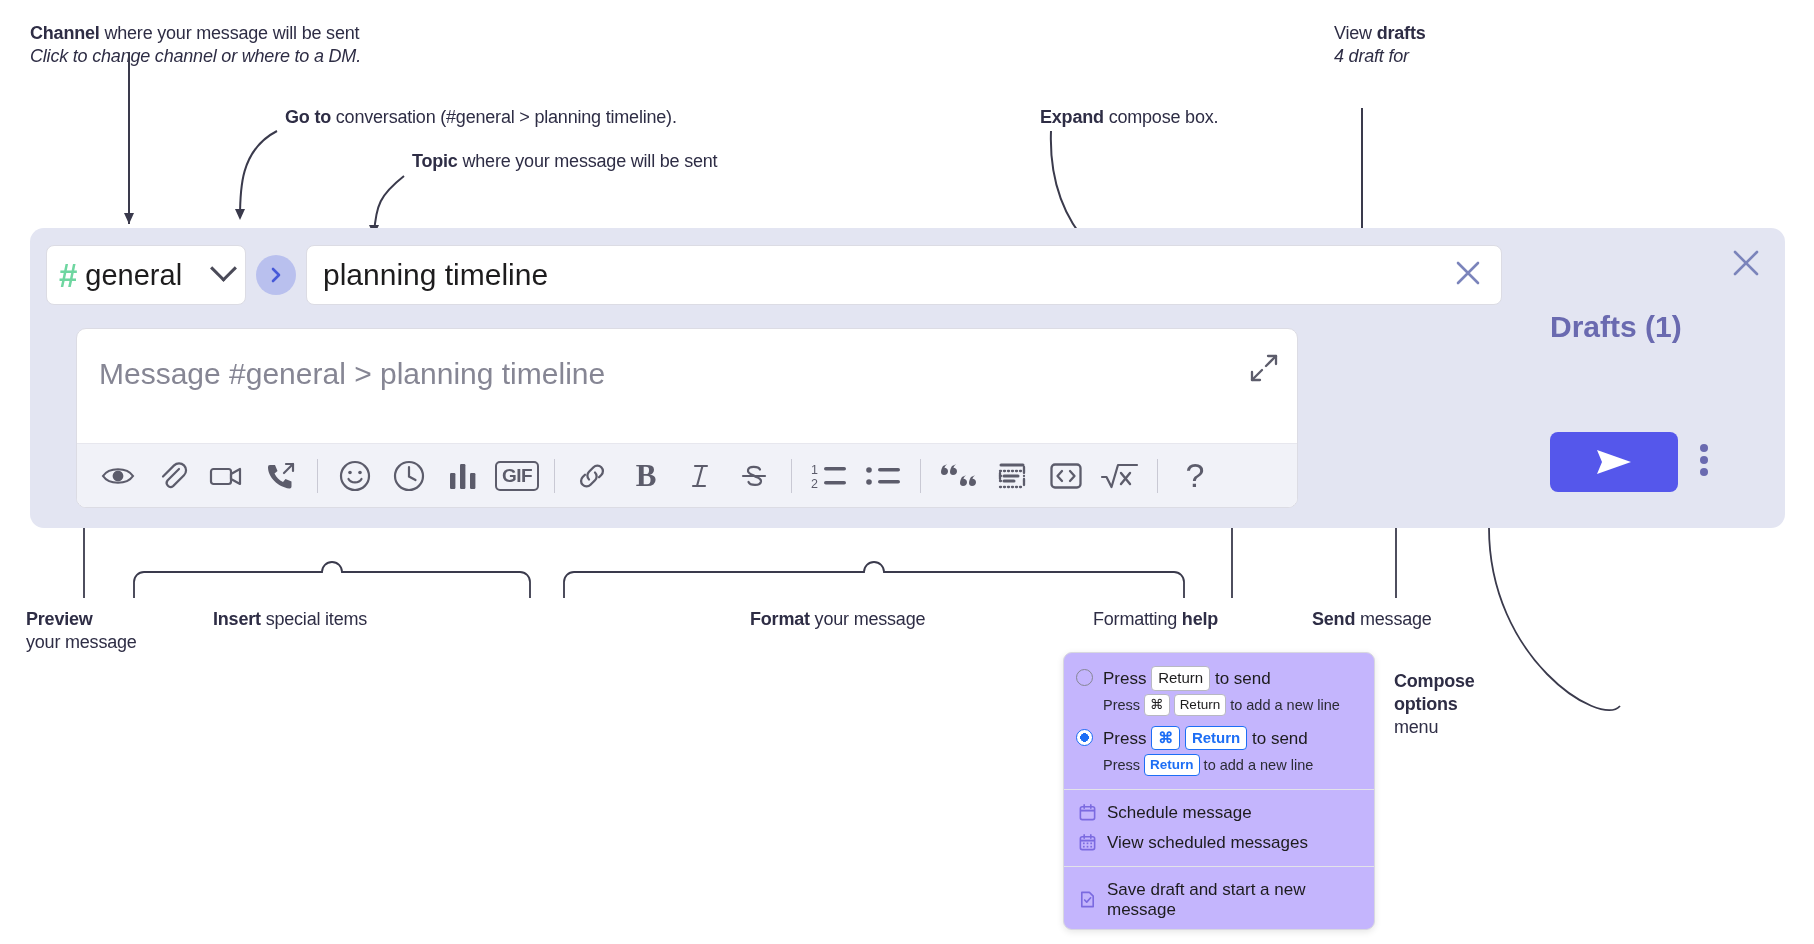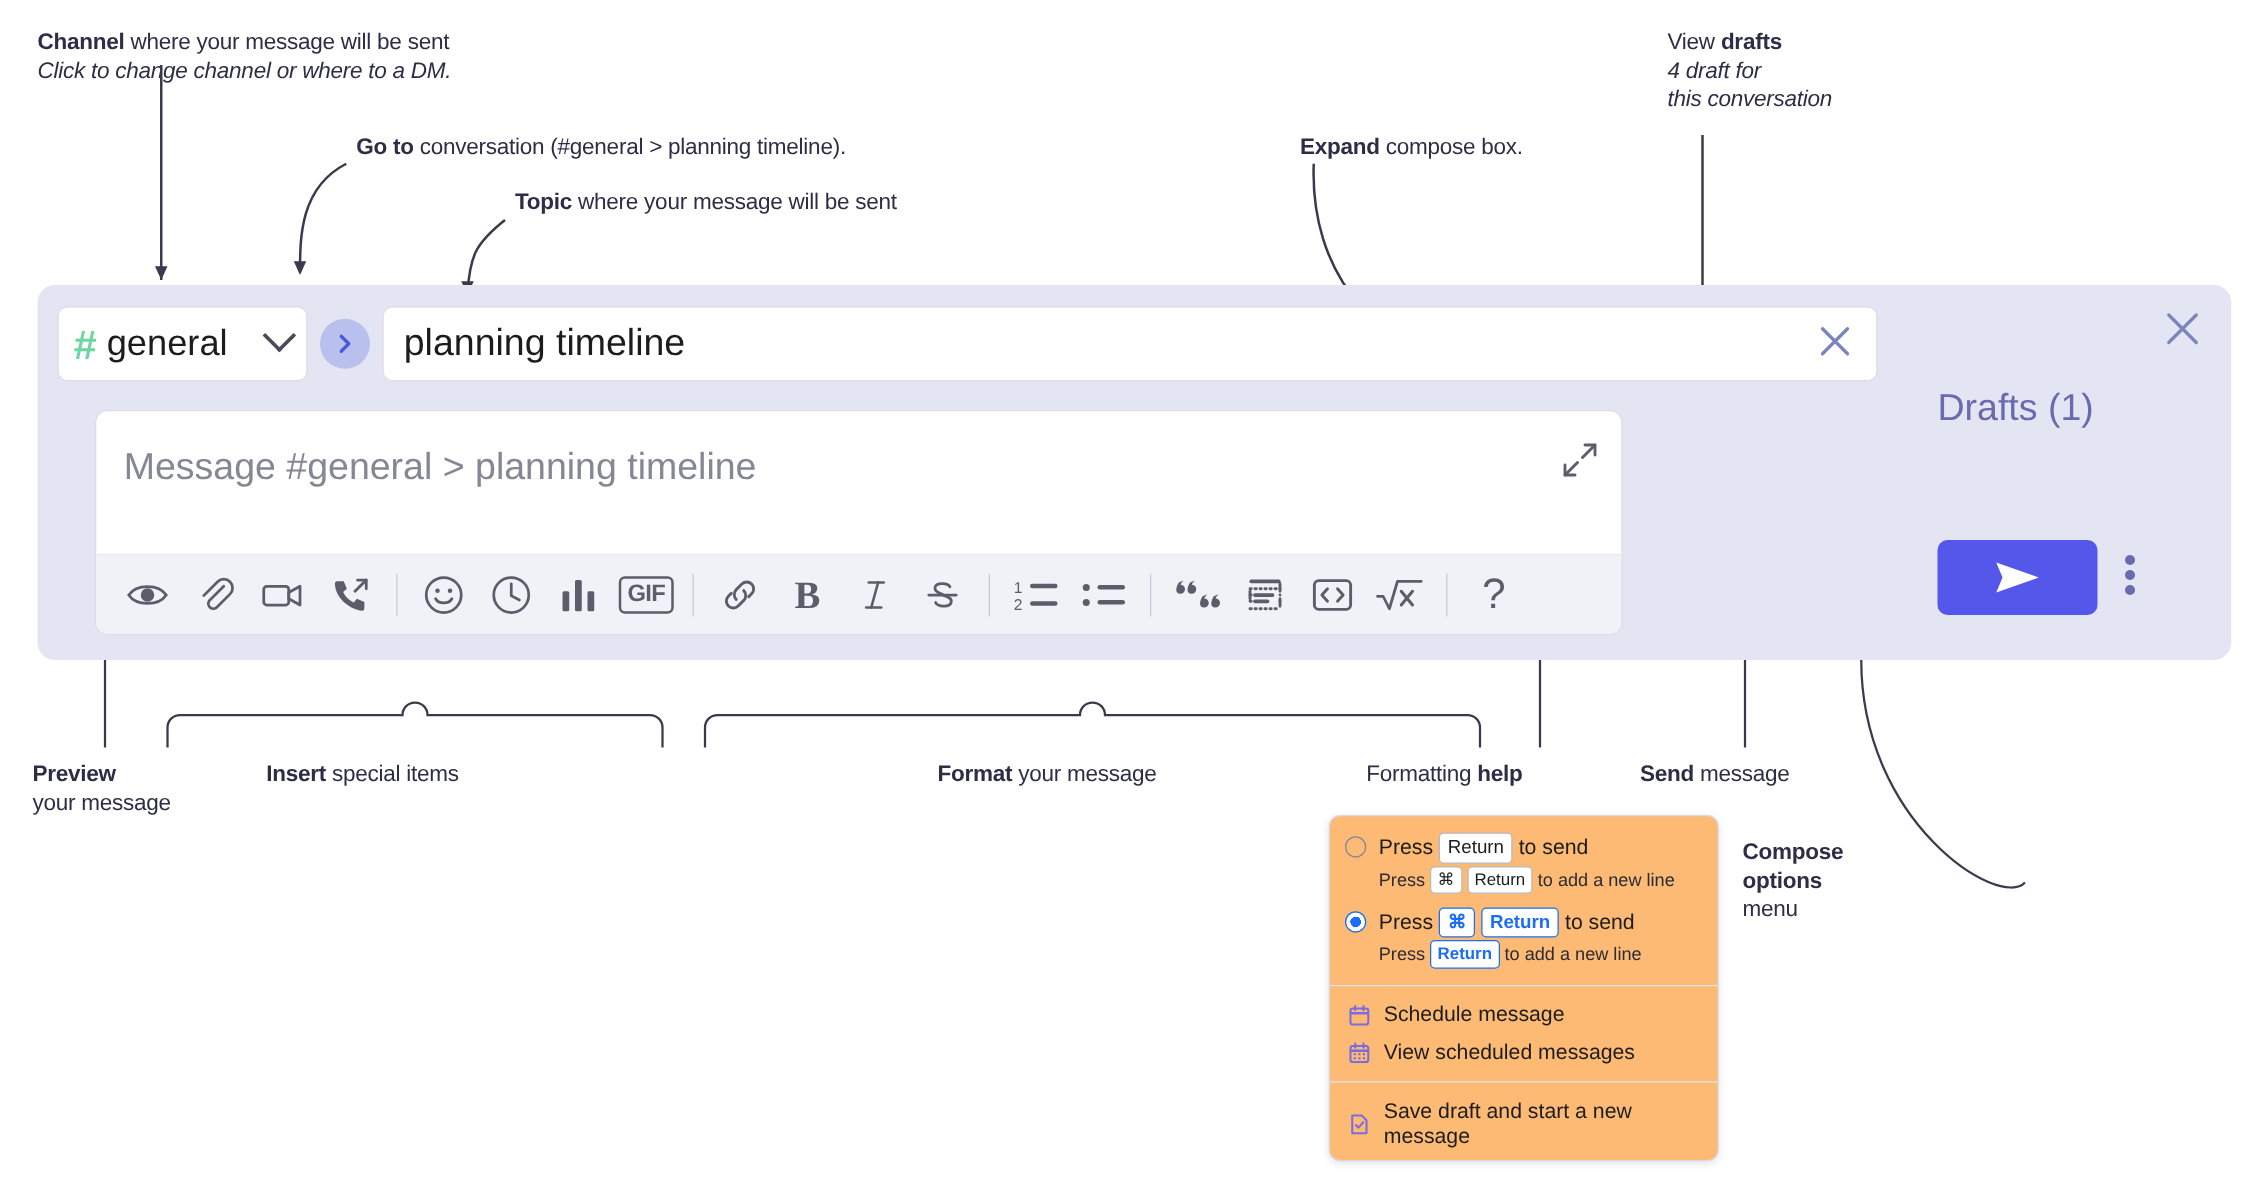--- a/index.html
+++ b/index.html
@@ -55,31 +55,31 @@
   .tb{width:54px;height:50px;display:flex;align-items:center;justify-content:center;cursor:pointer;color:#5c5c6b;}
   .tb svg{display:block;}
   .tsep{width:1px;height:34px;background:#c9c9d4;margin:0 10px;}
   .gifbox{border:2.5px solid #5c5c6b;border-radius:5px;font-size:19px;font-weight:700;
           padding:2px 5px;letter-spacing:-0.5px;color:#5c5c6b;font-family:"Liberation Sans",sans-serif;}
   .qmark{font-size:34px;color:#5c5c6b;font-weight:400;}
 
   
   #right-rail{position:absolute;right:0;top:0;width:257px;height:100%;}
   #rail-close{position:absolute;right:22px;top:18px;cursor:pointer;}
-  #drafts-link{position:absolute;left:22px;top:82px;font-size:30px;color:#6a6ab0;cursor:pointer;}
+  #drafts-link{position:absolute;left:22px;top:82px;font-size:30px;color:#6a6ab0;cursor:pointer;font-weight:bold;}
   #send-button{
     position:absolute;left:22px;bottom:36px;width:128px;height:60px;border-radius:8px;
     background:#5557eb;display:flex;align-items:center;justify-content:center;cursor:pointer;
   }
   #kebab{position:absolute;left:172px;bottom:48px;cursor:pointer;}
   .kdot{width:8px;height:8px;border-radius:50%;background:#6a6ab0;margin:4px 0;}
 
   
   #compose-menu{
-    left:1063px;top:652px;width:310px;background:#fdba74;border:1px solid #d8d8e0;
+    left:1063px;top:652px;width:310px;background:#c4b5fd;border:1px solid #d8d8e0;
     border-radius:9px;box-shadow:0 2px 7px rgba(0,0,0,.10);
     font-size:17px;color:#1d1c1d;padding:8px 0 0 0;
   }
   .mrow{display:flex;align-items:flex-start;padding:5px 12px;cursor:pointer;}
   .radio{width:15px;height:15px;border-radius:50%;border:1.6px solid #868694;flex:none;margin-top:3px;}
   .radio.on{border:1.6px solid #1d6ef5;background:
      radial-gradient(circle at 50% 50%, #1d6ef5 0 4.2px, #fff 4.3px 100%);}
   .mtxt{margin-left:10px;line-height:1.45;}
   .key{display:inline-block;border:1px solid #b8b8c2;border-radius:4px;padding:0px 6px;
        font-size:15px;line-height:1.5;background:#fff;color:#1d1c1d;vertical-align:1px;}
@@ -106,21 +106,20 @@
   <b>Topic</b><span> where your message will be sent</span>
 </div>
 
 <div class="abs ann" style="left:1040px;top:106px;">
   <b>Expand</b><span> compose box.</span>
 </div>
 
 <div class="abs ann" style="left:1334px;top:22px;">
   <div><span>View </span><b>drafts</b></div>
   <div><i>4 draft for</i></div>
-  <div><i>this conversation</i></div>
 </div>
 
 <svg class="abs" width="1814" height="240" style="left:0;top:0;overflow:visible;" fill="none" stroke="#3a3a4c" stroke-width="2">
   <path d="M129 52 L129 224"></path>
     <path d="M129 224 l-5 -11 h10 z" fill="#3a3a4c" stroke="none"></path>
   <path d="M277 131 C 240 150, 240 190, 240 218"></path>
     <path d="M240 220 l-5 -11 h10 z" fill="#3a3a4c" stroke="none"></path>
   <path d="M404 176 C 380 195, 376 205, 374 234"></path>
     <path d="M374 236 l-5 -11 h10 z" fill="#3a3a4c" stroke="none"></path>
   <path d="M1051 131 C 1048 210, 1090 300, 1255 312"></path>

